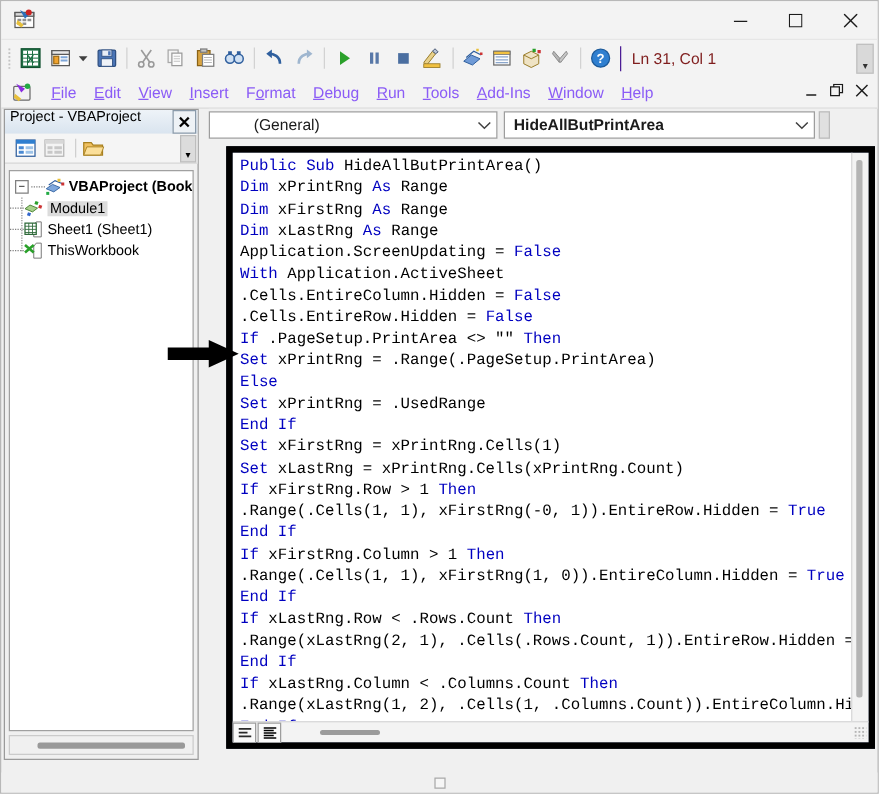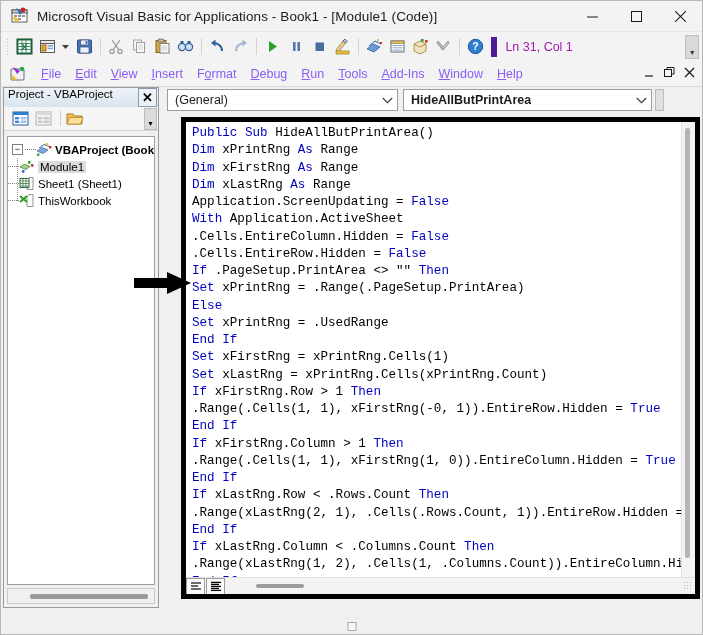--- a/index.html
+++ b/index.html
@@ -51,22 +51,22 @@
   }
   .tb-btn{
     width:22px;height:22px;margin:0 1px;
     display:flex;align-items:center;justify-content:center;
     position:relative;
   }
   .tb-sep{width:1px;height:17px;background:#d2d2d2;margin:0 4px;}
   .status-box{
     height:20px;min-width:180px;flex:1;
     display:flex;align-items:center;
-    padding-left:8px;font-size:12.5px;color:#a21caf;
-    border-left:6px solid #4c1d95;margin-left:4px;
+    padding-left:8px;font-size:12.5px;color:#7f1d1d;
+    border-left:1px solid #4c1d95;margin-left:4px;
   }
   .tb-overflow{
     width:14px;height:24px;background:#d9d9d9;
     border:1px solid #c0c0c0;
     display:flex;align-items:flex-end;justify-content:center;
     margin-right:3px;font-size:8px;color:#333;line-height:1;
     padding-bottom:1px;box-sizing:border-box;
   }
 
   
@@ -154,21 +154,21 @@
     display:flex;align-items:center;
   }
   .dd{
     height:22px;background:#fff;border:1px solid #9d9d9d;
     display:flex;align-items:center;box-sizing:border-box;
   }
   .dd .ddtext{
     padding-left:7px;font-size:12.5px;color:#1b1b1b;
     font-weight:bold;white-space:nowrap;overflow:hidden;
   }
-  .dd.general .ddtext{font-weight:normal;}
+  .dd.general .ddtext{font-weight:normal;margin-left:28px;}
   .dd .ddarrow{
     margin-left:auto;width:20px;height:20px;
     display:flex;align-items:center;justify-content:center;
     font-size:9px;color:#3f3f3f;
   }
   .dd1{width:231px;margin-right:5px;}
   .dd2{width:249px;justify-content:flex-end;}
   .dd-overflow{
     width:9px;height:22px;background:#e0e0e0;border:1px solid #bbb;
     margin-left:3px;box-sizing:border-box;
@@ -247,21 +247,20 @@
         <rect x="3" y="8" width="3" height="2" fill="#8f8f8f"></rect>
         <rect x="7" y="8" width="3" height="2" fill="#8f8f8f"></rect>
         <rect x="11" y="8" width="3" height="2" fill="#8f8f8f"></rect>
         <rect x="3" y="11" width="3" height="2" fill="#8f8f8f"></rect>
         <rect x="7" y="11" width="3" height="2" fill="#8f8f8f"></rect>
         <path d="M5 1 L12 5 L9 8 Z" fill="#2c6fbb"></path>
         <circle cx="12" cy="3" r="2.4" fill="#cc2222"></circle>
         <path d="M3 9 L8 13 L6 15 L2 12 Z" fill="#e8c03a"></path>
       </svg>
     </div>
-    <div class="title-text">Microsoft Visual Basic for Applications - Book1 - [Module1 (Code)]</div>
     <div class="wincontrols">
       <div class="wc">
         <svg width="11" height="11">
             <line x1="0" y1="6" x2="11" y2="6" stroke="#1b1b1b" stroke-width="1"></line>
           </svg>
       </div>
       <div class="wc">
         <svg width="11" height="11">
             <rect x="0.5" y="0.5" width="10" height="10" fill="none" stroke="#1b1b1b" stroke-width="1"></rect>
           </svg>

